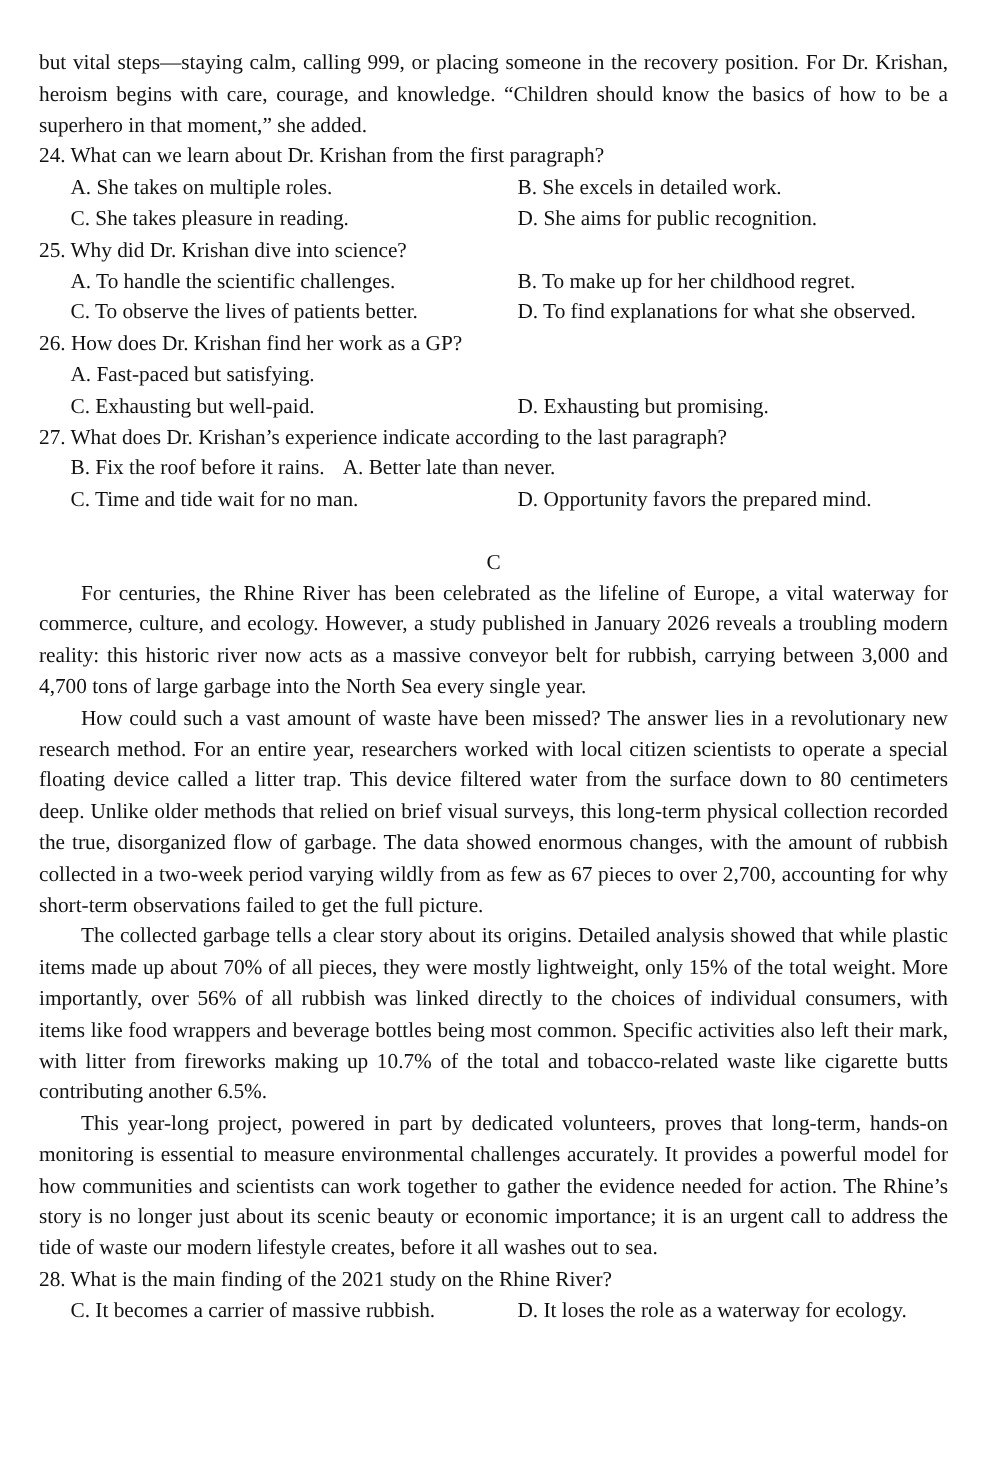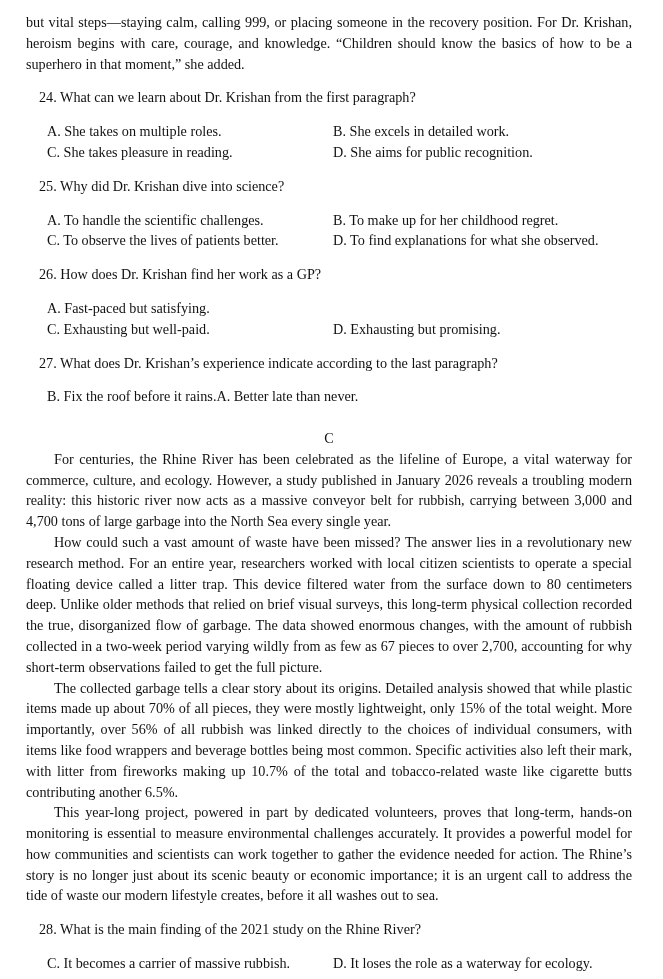--- a/index.html
+++ b/index.html
@@ -12,40 +12,41 @@
       height: 979px;
       overflow: hidden;
       position: relative;
       font-family: "Liberation Serif", "DejaVu Serif", serif;
       font-size: 14.2px;
       color: #111111;
     }
     .page {
       position: absolute;
       left: 26px;
-      top: 12px;
+      top: 32px;
       width: 606px;
     }
     .line, .para, .q, .opt-row {
       line-height: 20.8px;
     }
     .para {
       text-align: justify;
       text-indent: 28px;
       margin: 0;
     }
     .para.cont {
       text-indent: 0;
     }
     .q {
-      margin: 13px;
+      margin: 0;
     }
     .opt-row {
       display: flex;
       padding-left: 21px;
+      gap: 12px;
     }
     .opt {
       white-space: nowrap;
     }
     .opt.left {
       width: 286px;
     }
     .section-label {
       text-align: center;
       line-height: 20.8px;
@@ -93,20 +94,24 @@
       <span class="opt">D. Exhausting but promising.</span>
     </div>
   </div>
 
   <div>
     <p class="q">27. What does Dr. Krishan’s experience indicate according to the last paragraph?</p>
     <div class="opt-row">
       <span class="opt">B. Fix the roof before it rains.</span>
       <span class="opt left">A. Better late than never.</span>
     </div>
+    <div class="opt-row">
+      <span class="opt left">C. Time and tide wait for no man.</span>
+      <span class="opt">D. Opportunity favors the prepared mind.</span>
+    </div>
   </div>
 
   <div class="section-label">C</div>
 
   <p class="para">For centuries, the Rhine River has been celebrated as the lifeline of Europe, a vital waterway for commerce, culture, and ecology. However, a study published in January 2026 reveals a troubling modern reality: this historic river now acts as a massive conveyor belt for rubbish, carrying between 3,000 and 4,700 tons of large garbage into the North Sea every single year.</p>
   <p class="para">How could such a vast amount of waste have been missed? The answer lies in a revolutionary new research method. For an entire year, researchers worked with local citizen scientists to operate a special floating device called a litter trap. This device filtered water from the surface down to 80 centimeters deep. Unlike older methods that relied on brief visual surveys, this long-term physical collection recorded the true, disorganized flow of garbage. The data showed enormous changes, with the amount of rubbish collected in a two-week period varying wildly from as few as 67 pieces to over 2,700, accounting for why short-term observations failed to get the full picture.</p>
   <p class="para">The collected garbage tells a clear story about its origins. Detailed analysis showed that while plastic items made up about 70% of all pieces, they were mostly lightweight, only 15% of the total weight. More importantly, over 56% of all rubbish was linked directly to the choices of individual consumers, with items like food wrappers and beverage bottles being most common. Specific activities also left their mark, with litter from fireworks making up 10.7% of the total and tobacco-related waste like cigarette butts contributing another 6.5%.</p>
   <p class="para">This year-long project, powered in part by dedicated volunteers, proves that long-term, hands-on monitoring is essential to measure environmental challenges accurately. It provides a powerful model for how communities and scientists can work together to gather the evidence needed for action. The Rhine’s story is no longer just about its scenic beauty or economic importance; it is an urgent call to address the tide of waste our modern lifestyle creates, before it all washes out to sea.</p>
 
   <div>

